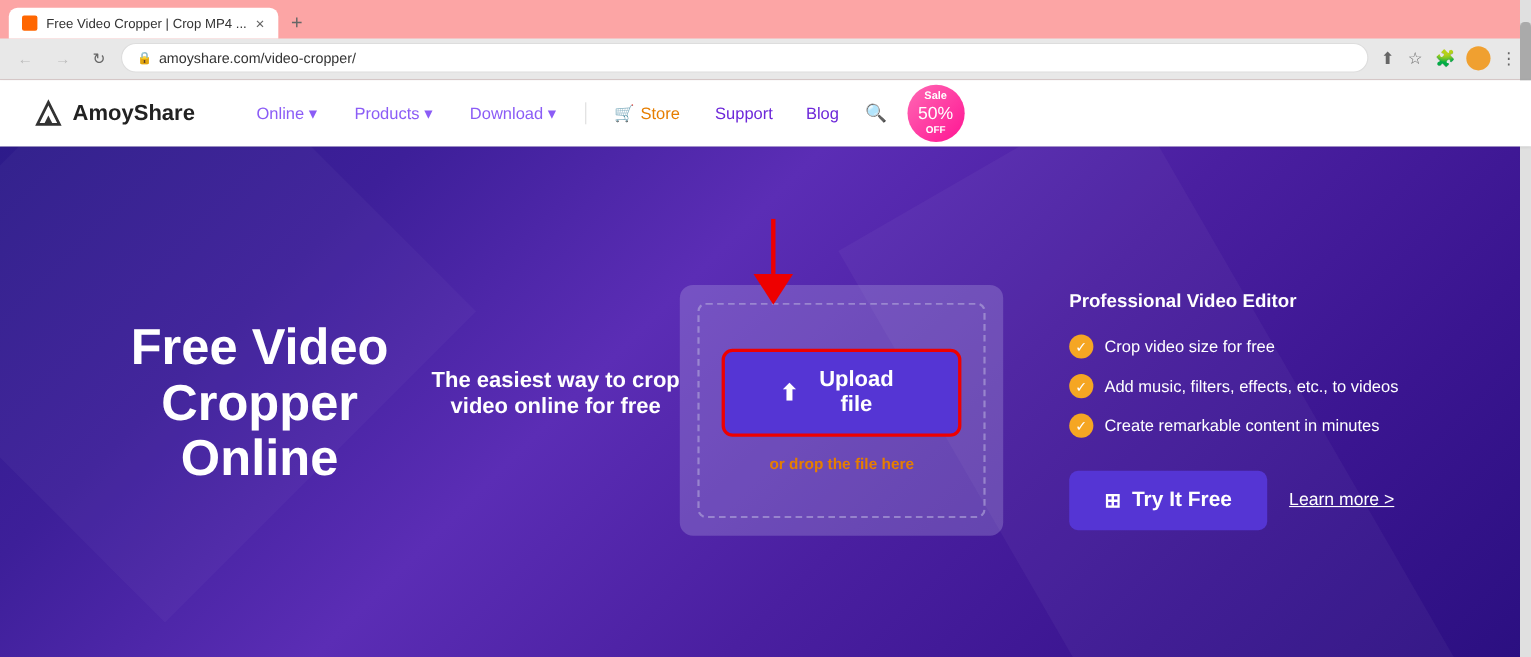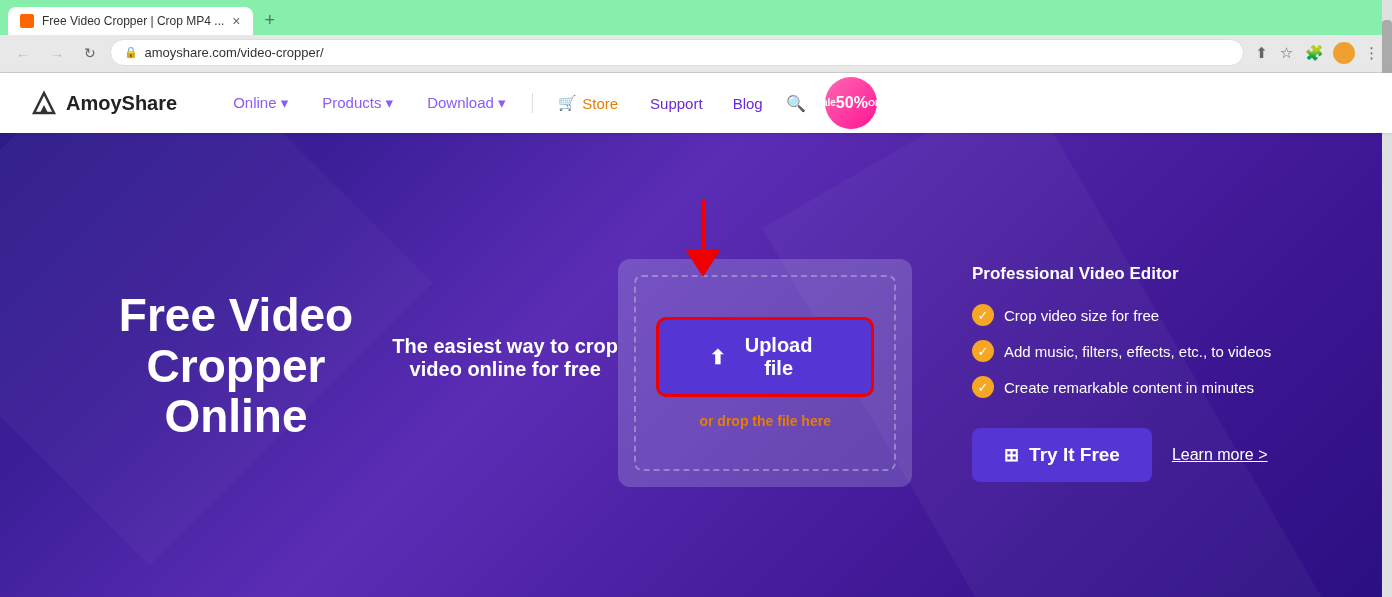--- a/index.html
+++ b/index.html
@@ -1,20 +1,20 @@
 <!DOCTYPE html>
 <html><head>
   <meta charset="utf-8">
   <style>
     * { margin: 0; padding: 0; box-sizing: border-box; }
     body { font-family: Arial, sans-serif; background: #f0f0f0; width: 1392px; }
 
     
     .browser-chrome {
-      background: #86efac;
+      background: #fca5a5;
       border-bottom: 1px solid #ccc;
     }
     .tab-bar {
       display: flex;
       align-items: center;
       padding: 6px 8px 0;
       gap: 4px;
     }
     .tab-active {
       background: white;
@@ -169,31 +169,32 @@
       cursor: pointer;
       font-size: 16px;
       color: #333;
       padding: 8px;
     }
     .sale-badge {
       width: 52px; height: 52px;
       background: linear-gradient(135deg, #ff69b4, #ff1493);
       border-radius: 50%;
       display: flex;
+      flex-direction: column;
       align-items: center;
       justify-content: center;
       color: white;
       font-weight: bold;
       font-size: 9px;
       line-height: 1.2;
       margin-left: 8px;
       position: relative;
     }
     .sale-badge .sale-text { font-size: 10px; }
-    .sale-badge .sale-pct { font-size: 16px; font-weight: 700; }
+    .sale-badge .sale-pct { font-size: 16px; font-weight: 400; }
     .sale-badge .sale-off { font-size: 9px; }
 
     
     .hero {
       background: linear-gradient(135deg, #2d1b8a 0%, #3d1f99 20%, #5b2db5 40%, #4a1fa0 60%, #3a1590 80%, #2a0f80 100%);
       min-height: 480px;
       display: flex;
       align-items: center;
       padding: 40px 80px;
       position: relative;

